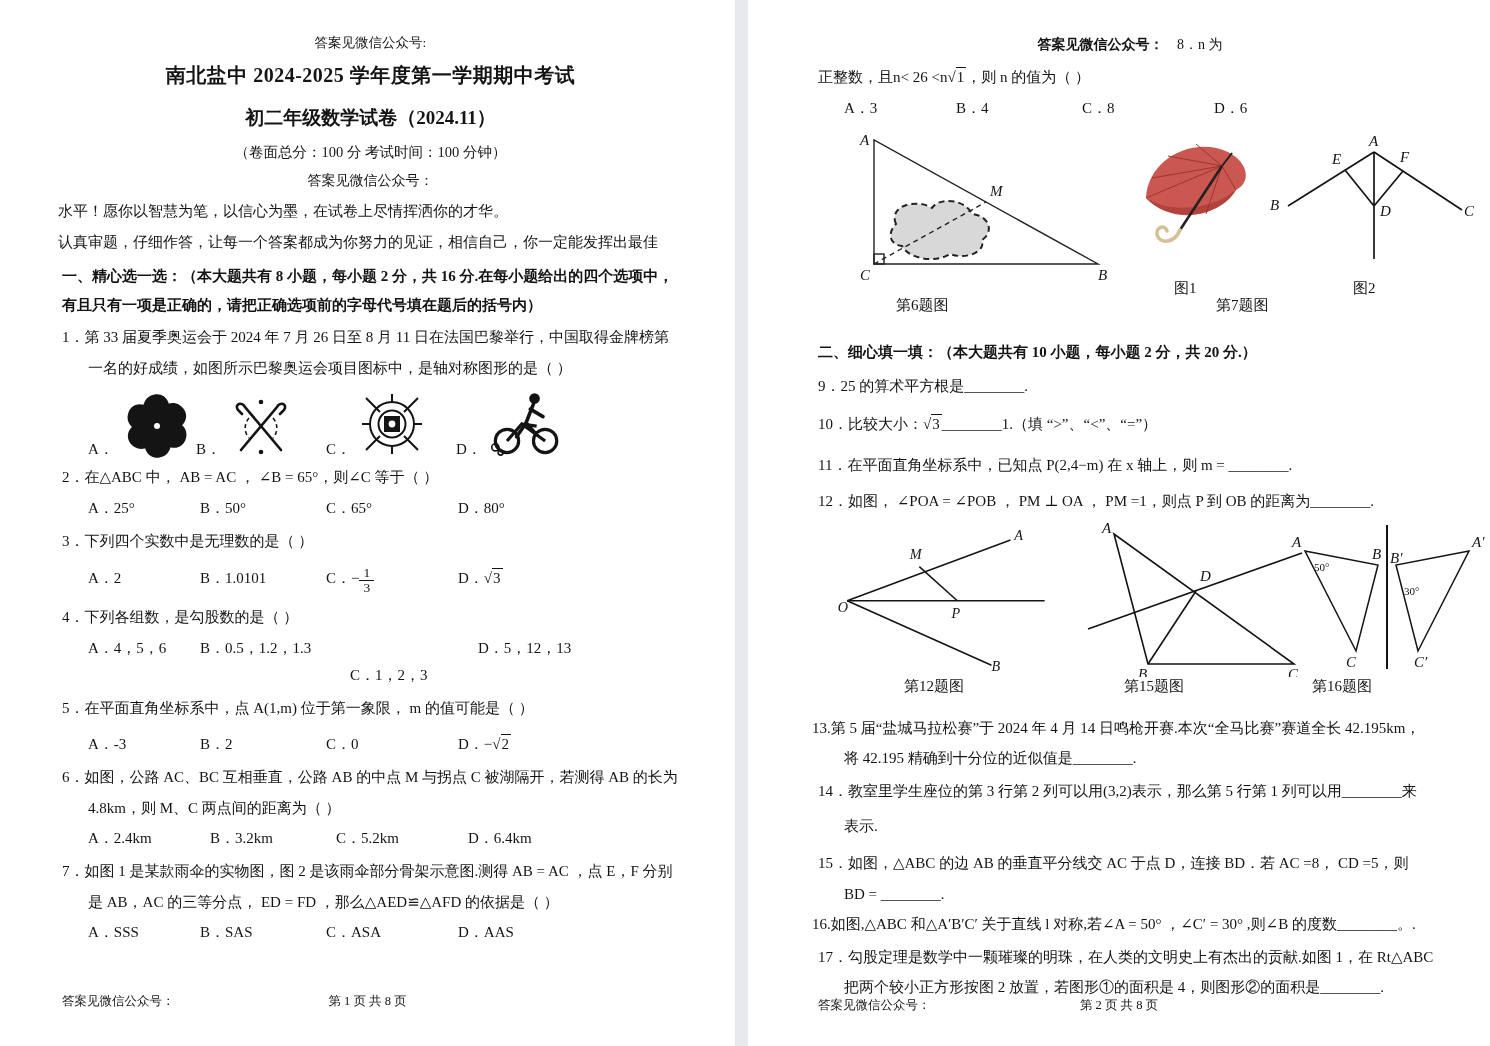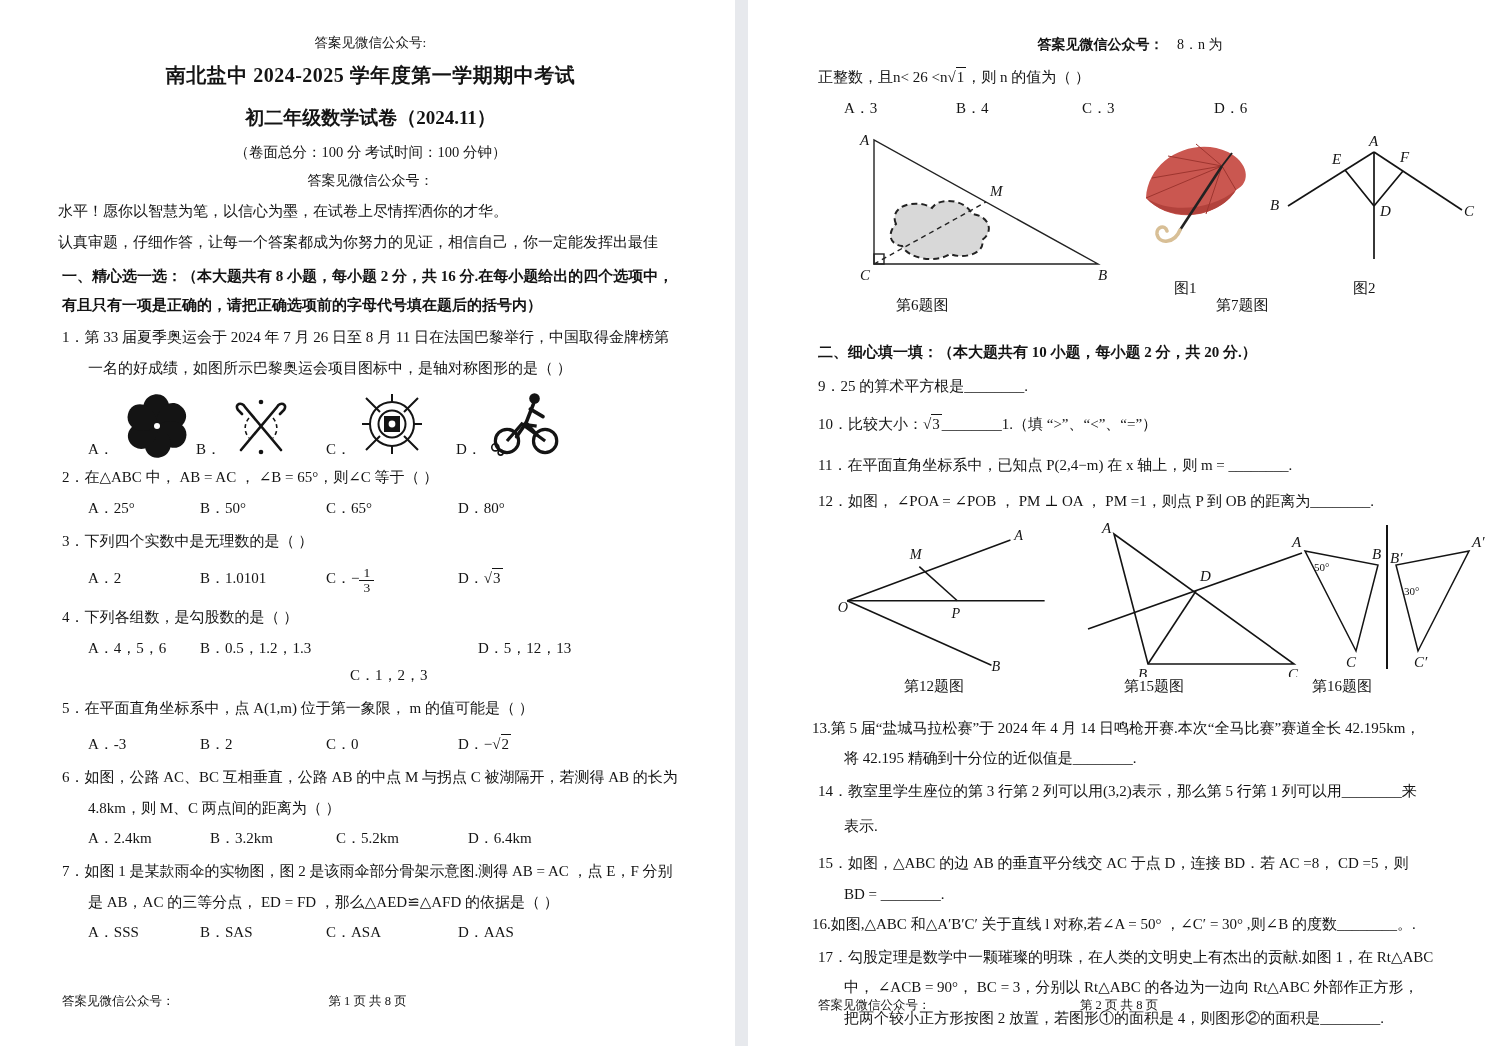--- a/index.html
+++ b/index.html
@@ -222,21 +222,21 @@
   <div class="c" style="font-size:14px;line-height:30px;">
     <span class="b">答案见微信公众号：</span>
     <span style="margin-left:10px;">8．n 为</span>
   </div>
 
   <div class="q">
     <div class="ln"><span>正整数，且n&lt;  26 &lt;n</span><span class="sq"><span>√</span><span class="rv">1</span></span><span>，则 n 的值为（     ）</span></div>
     <div class="orow">
       <span class="o1">A．3</span>
       <span class="o2">B．4</span>
-      <span class="o3">C．3</span>
+      <span class="o3">C．8</span>
       <span>D．6</span>
     </div>
   </div>
 
   <div class="figwrap" style="height:200px;">
     <svg style="position:absolute;left:18px;top:4px;" width="284" height="160" viewBox="0 0 284 160">
       <path d="M60,96 C52,78 80,70 96,80 C104,68 130,72 136,86 C154,88 158,104 146,112 C150,124 130,132 114,126 C98,136 72,130 66,118 C52,116 52,104 60,96 Z" fill="#d8d8d8" stroke="#222" stroke-width="2" stroke-dasharray="6 4"></path>
       <g stroke="#222" stroke-width="1.4" fill="none">
         <path d="M38,12 L38,136 L262,136 Z"></path>
         <rect x="38" y="126" width="10" height="10"></rect>
@@ -339,21 +339,20 @@
     <div class="ln">14．教室里学生座位的第 3 行第 2 列可以用(3,2)表示，那么第 5 行第 1 列可以用________来</div>
     <div class="ln sub" style="line-height:40px;">表示.</div>
   </div>
   <div class="q">
     <div class="ln">15．如图，△ABC 的边 AB 的垂直平分线交 AC 于点 D，连接 BD．若 AC =8， CD =5，则</div>
     <div class="ln sub">BD = ________.</div>
   </div>
   <div class="ln" style="margin-left:-6px;">16.如图,△ABC 和△A′B′C′ 关于直线 l 对称,若∠A = 50° ，∠C′ = 30° ,则∠B 的度数________。.</div>
   <div class="q">
     <div class="ln">17．勾股定理是数学中一颗璀璨的明珠，在人类的文明史上有杰出的贡献.如图 1，在 Rt△ABC</div>
-    <div class="ln sub">中， ∠ACB = 90°， BC = 3，分别以 Rt△ABC 的各边为一边向 Rt△ABC 外部作正方形，</div>
     <div class="ln sub">把两个较小正方形按图 2 放置，若图形①的面积是 4，则图形②的面积是________.</div>
   </div>
 
   <div class="footer" style="bottom:32px;">
     <span class="fpage">第 2 页 共 8 页</span>
     <span class="fnote">答案见微信公众号：</span>
   </div>
 </div>
 
 </body></html>

